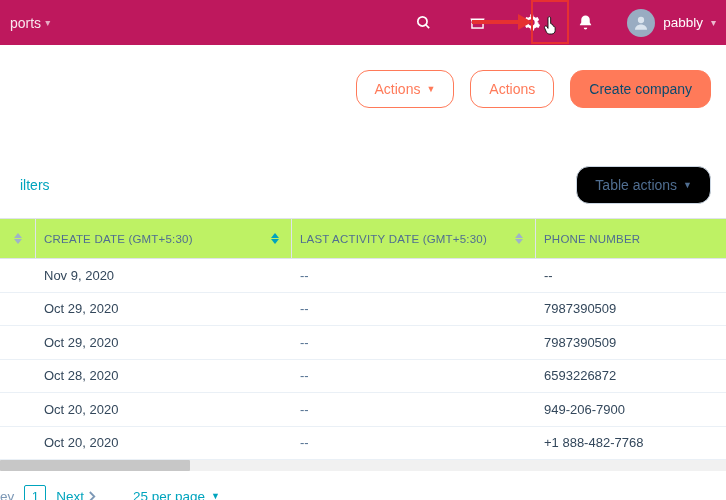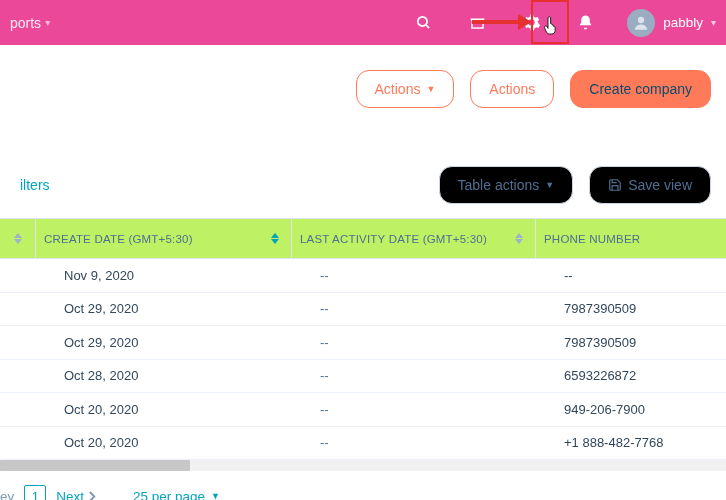--- a/index.html
+++ b/index.html
@@ -1,18 +1,18 @@
 <!DOCTYPE html>
 <html><head>
 <meta charset="utf-8">
 <style>
   * { box-sizing: border-box; margin: 0; padding: 0; font-family: -apple-system, BlinkMacSystemFont, "Segoe UI", Arial, sans-serif; }
   body { width: 726px; height: 500px; overflow: hidden; background: #fff; position: relative; }
 
-  .topbar { height: 45px; background: #ec4899; display: flex; align-items: center; color: #fff; justify-content: space-between; padding: 0 10px; }
+  .topbar { height: 45px; background: #be185d; display: flex; align-items: center; color: #fff; justify-content: space-between; padding: 0 10px; }
   .topbar-left { display:flex; align-items:center; gap:6px; }
   .topbar-left .nav-item { font-size: 14px; color: rgba(255,255,255,.9); cursor:pointer; display:flex; align-items:center; gap:4px;}
   .chev { font-size: 10px; opacity:.7;}
   .topbar-right { display:flex; align-items:center; gap:30px; }
   .icon-btn { width: 24px; height:24px; display:flex; align-items:center; justify-content:center; cursor:pointer; color:#fff; }
   .gear-highlight { position:absolute; top:0px; left:531px; width:38px; height:44px; border:2px solid #e63131; z-index:5; pointer-events:none;}
   .arrow-svg { position:absolute; top:10px; left:470px; z-index:5; pointer-events:none;}
   .avatar { width: 28px; height:28px; border-radius:50%; background:#99acc2; display:flex; align-items:center; justify-content:center;}
   .user-chip { display:flex; align-items:center; gap:8px; cursor:pointer; font-size:13.5px;}
   .cursor-hand { position:absolute; top:14px; left:542px; z-index:6; font-size:16px; pointer-events:none;}
@@ -35,21 +35,21 @@
   .tri-down { width:0; height:0; border-left:4px solid transparent; border-right:4px solid transparent; border-top:5px solid #9fb3c8;}
   .tri-up.active{border-bottom-color:#00a4bd;}
   .tri-down.active{border-top-color:#00a4bd;}
   .col0{width:36px; justify-content:center; border-right:1px solid #dfe3eb; height:100%;}
   .col1{width:256px; padding-left:8px; border-right:1px solid #dfe3eb; height:100%;}
   .col2{width:244px; padding-left:8px; border-right:1px solid #dfe3eb; height:100%;justify-content:center;}
   .col3{flex:1; padding-left:8px;}
 
   .tbody .row { display:flex; height:33.5px; align-items:center; border-bottom:1px solid #eaf0f6; font-size:13px; color:#33475b;}
   .c0{width:36px;}
-  .c1{width:256px; padding-left:8px;margin-left:20px;}
+  .c1{width:256px; padding-left:8px;}
   .c2{width:244px; padding-left:8px; color:#516f90;}
   .c3{flex:1; padding-left:8px;}
 
   .hscroll-track{ height:11px; background:#f1f1f1; position:relative;}
   .hscroll-thumb{ position:absolute; left:0; top:0; height:11px; width:190px; background:#c7c7c7; border-radius:1px;}
 
   .pager-row{ display:flex; align-items:center; gap:10px; padding:14px 0 0 0; font-size:13.5px;}
   .pager-link{ color:#7c98b6; display:flex; align-items:center; gap:4px; cursor:pointer;}
   .pager-cur{ border:1px solid #00a4bd; color:#00a4bd; width:22px; height:22px; display:flex; align-items:center; justify-content:center; border-radius:2px; font-size:13px;}
   .page-size{ color:#00a4bd; margin-left:26px; cursor:pointer; display:flex; align-items:center; gap:6px; font-weight:500;}
@@ -125,28 +125,20 @@
     <span>Create company</span>
   </div>
 </div>
 
 <div class="mid-row">
   <span class="filters-link">ilters</span>
   <div style="display:flex; gap:16px;">
     <div class="btn btn-grey">
       <span>Table actions</span>
       <span class="caret-down-sm">▼</span>
-    </div>
-    <div class="btn btn-grey">
-      <svg width="14" height="14" viewBox="0 0 24 24" fill="none" stroke="#506e91" stroke-width="2">
-          <path d="M19 21H5a2 2 0 01-2-2V5a2 2 0 012-2h11l5 5v11a2 2 0 01-2 2z"></path>
-          <polyline points="17 21 17 13 7 13 7 21"></polyline>
-          <polyline points="7 3 7 8 15 8"></polyline>
-        </svg>
-      <span>Save view</span>
     </div>
   </div>
 </div>
 
 <div class="table-wrap">
   <div class="thead">
     <div class="th col0">
       <div class="th-sort" style="margin:0;">
         <div class="tri-up"></div>
           <div class="tri-down"></div>

